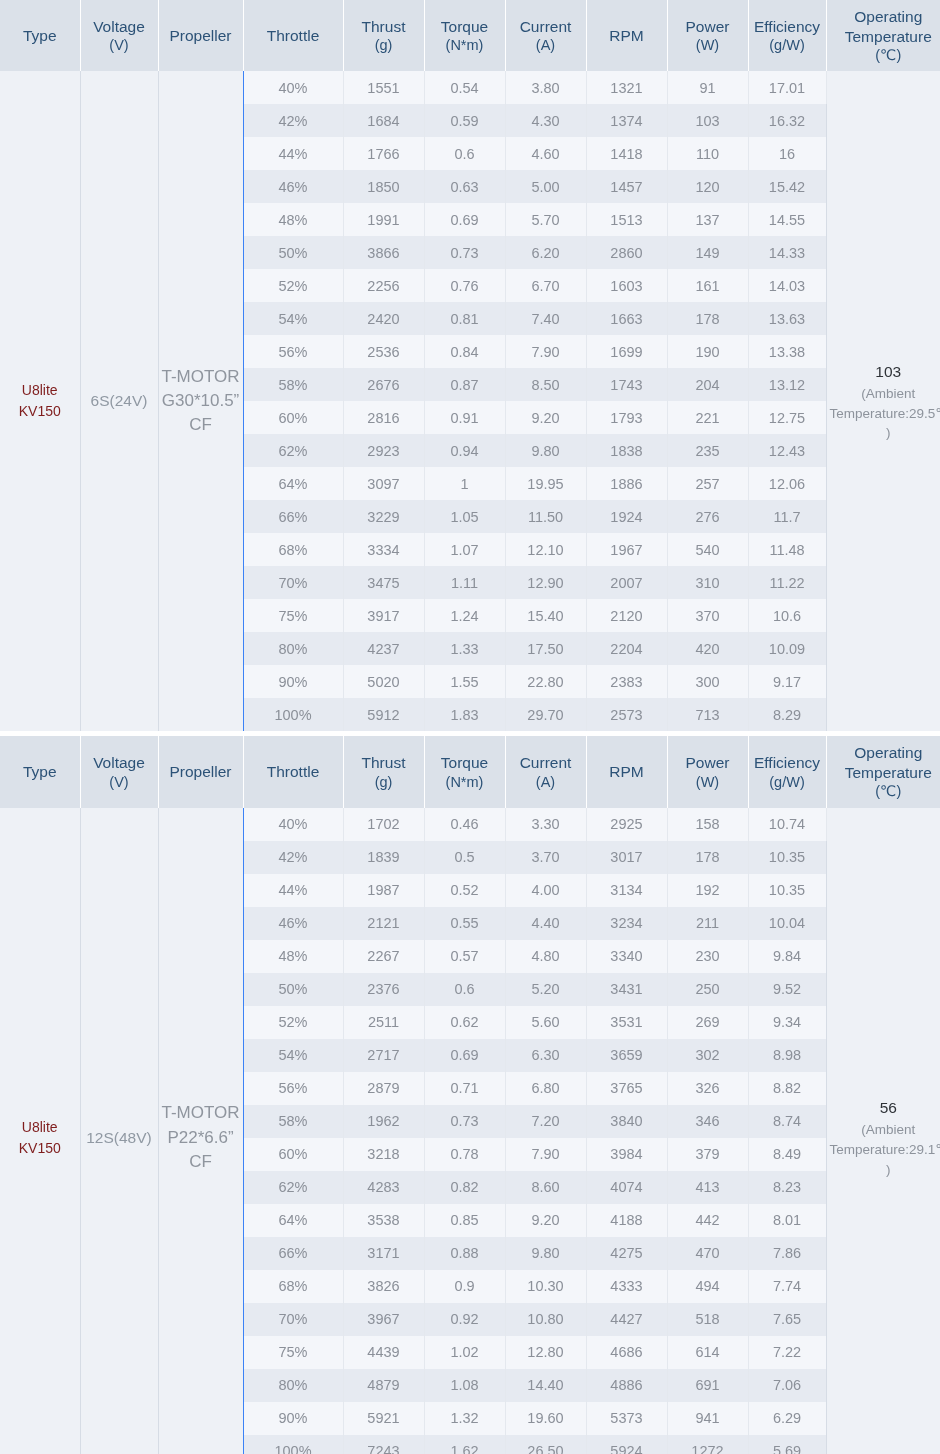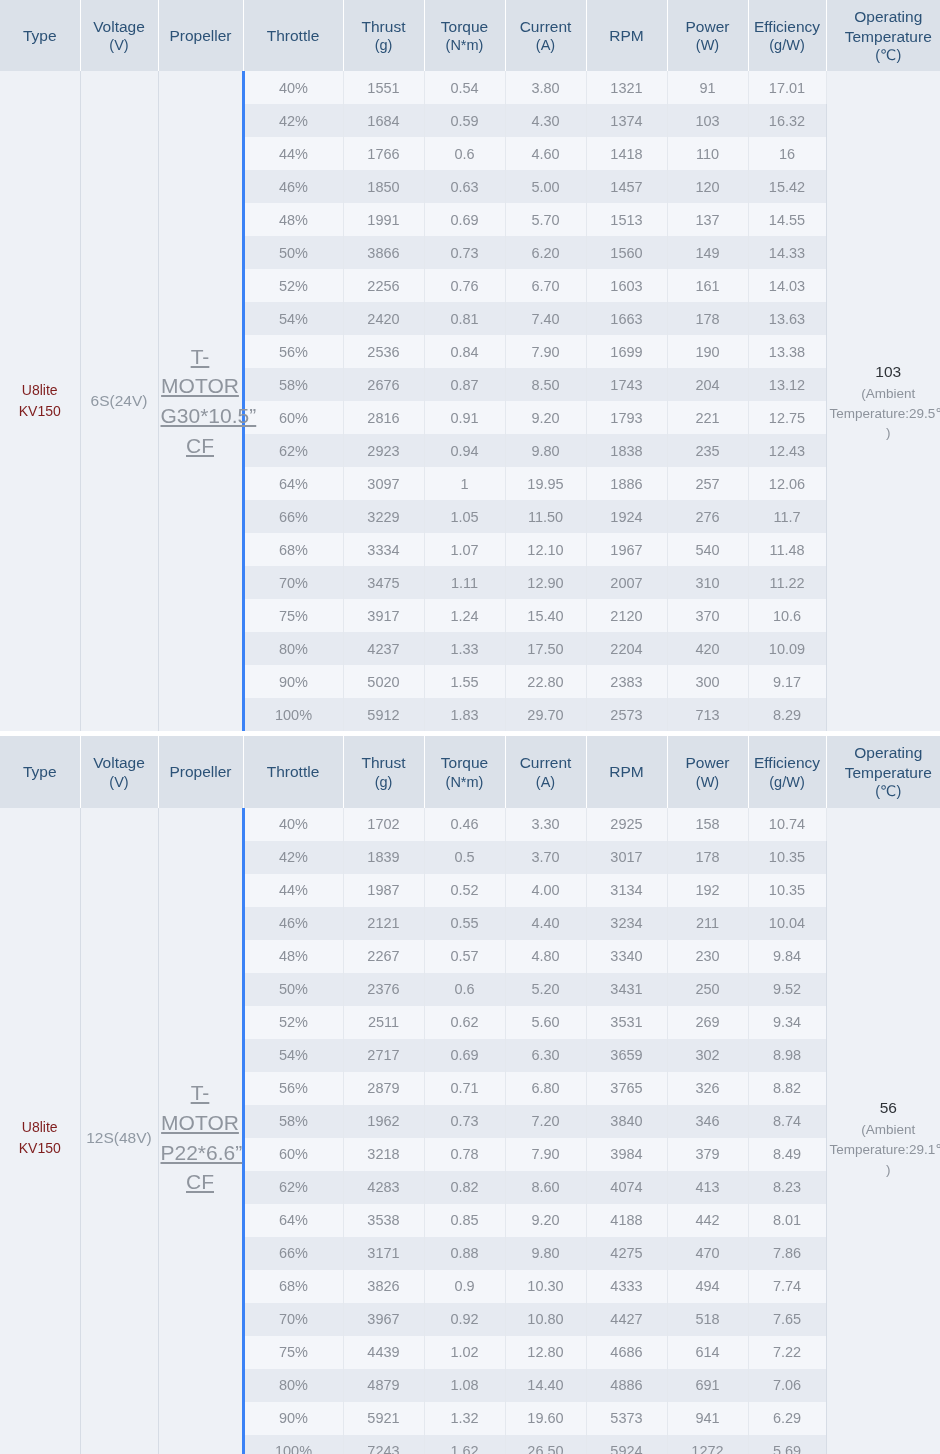--- a/index.html
+++ b/index.html
@@ -73,25 +73,24 @@
     border-right: 1px solid #d6dce5;
   }
   td.volt-cell {
     color: #9099a3;
     font-size: 15.5px;
     background: #eef1f6 !important;
     border-right: 1px solid #d6dce5;
   }
   td.prop-cell {
     color: #8f959e;
-    font-size: 21px;
+    font-size: 17px;
     line-height: 1.42;
     background: #eef1f6 !important;
-    border-right: 3px solid #3b82f6;
-    text-decoration: underline;
+    border-right: 1px solid #3b82f6;
   }
   td.temp-cell {
     background: #eef1f6 !important;
     border-right: none;
     border-left: 1px solid #d6dce5;
     line-height: 1.5;
   }
   .temp-main {
     display: block;
     color: #2f3338;
@@ -207,21 +206,21 @@
           <td>5.70</td>
           <td>1513</td>
           <td>137</td>
           <td>14.55</td>
         </tr>
         <tr class="alt">
           <td>50%</td>
           <td>3866</td>
           <td>0.73</td>
           <td>6.20</td>
-          <td>1560</td>
+          <td>2860</td>
           <td>149</td>
           <td>14.33</td>
         </tr>
         <tr class="">
           <td>52%</td>
           <td>2256</td>
           <td>0.76</td>
           <td>6.70</td>
           <td>1603</td>
           <td>161</td>

